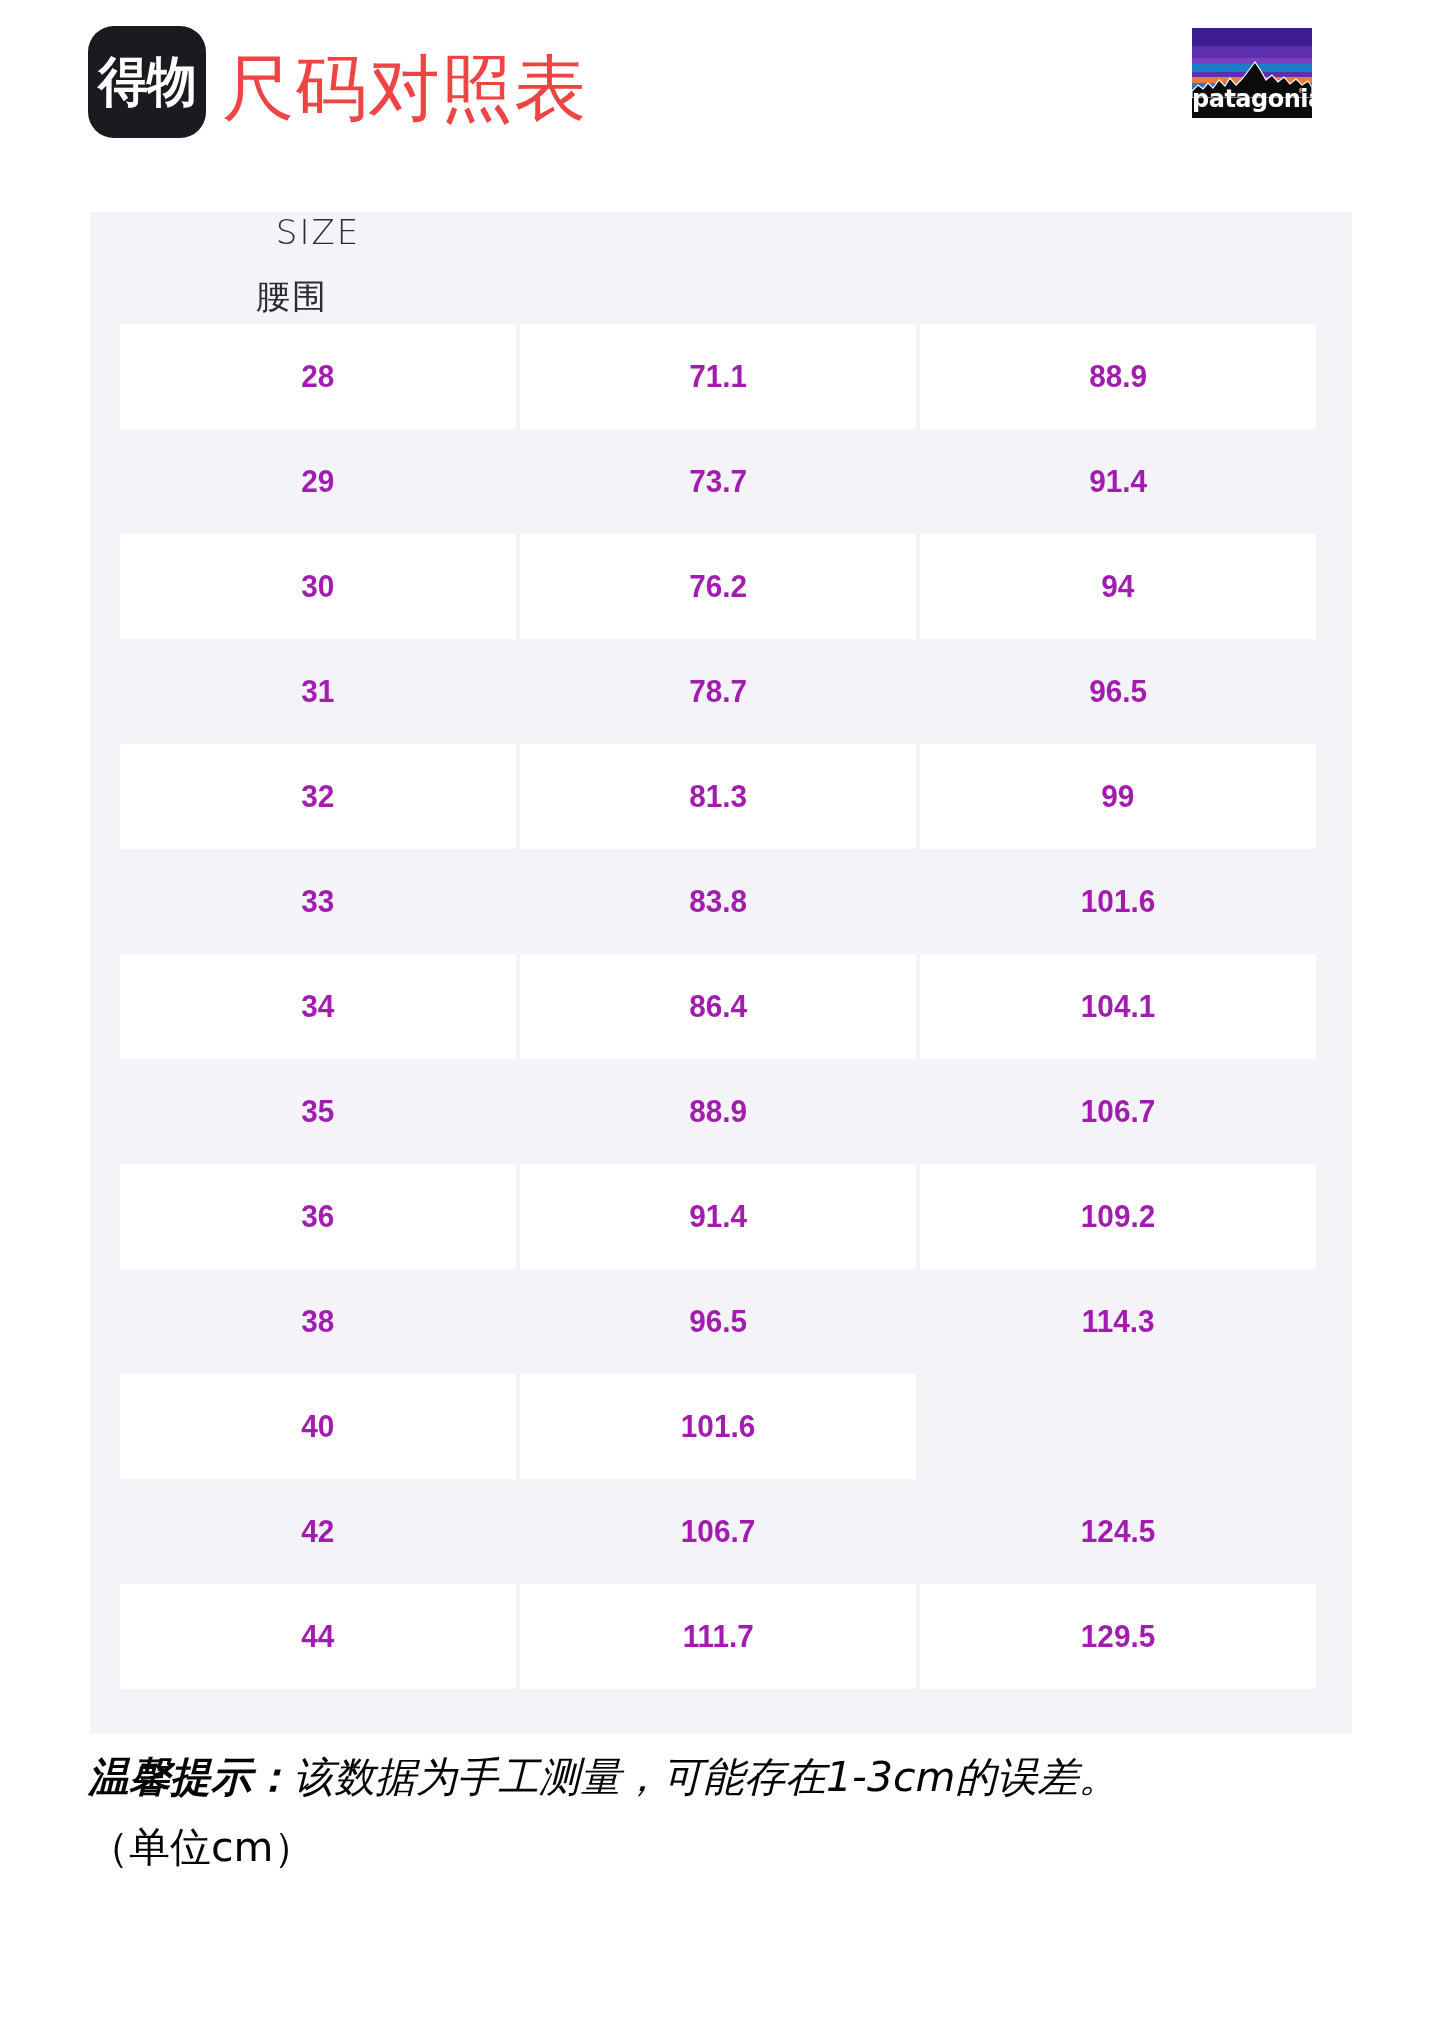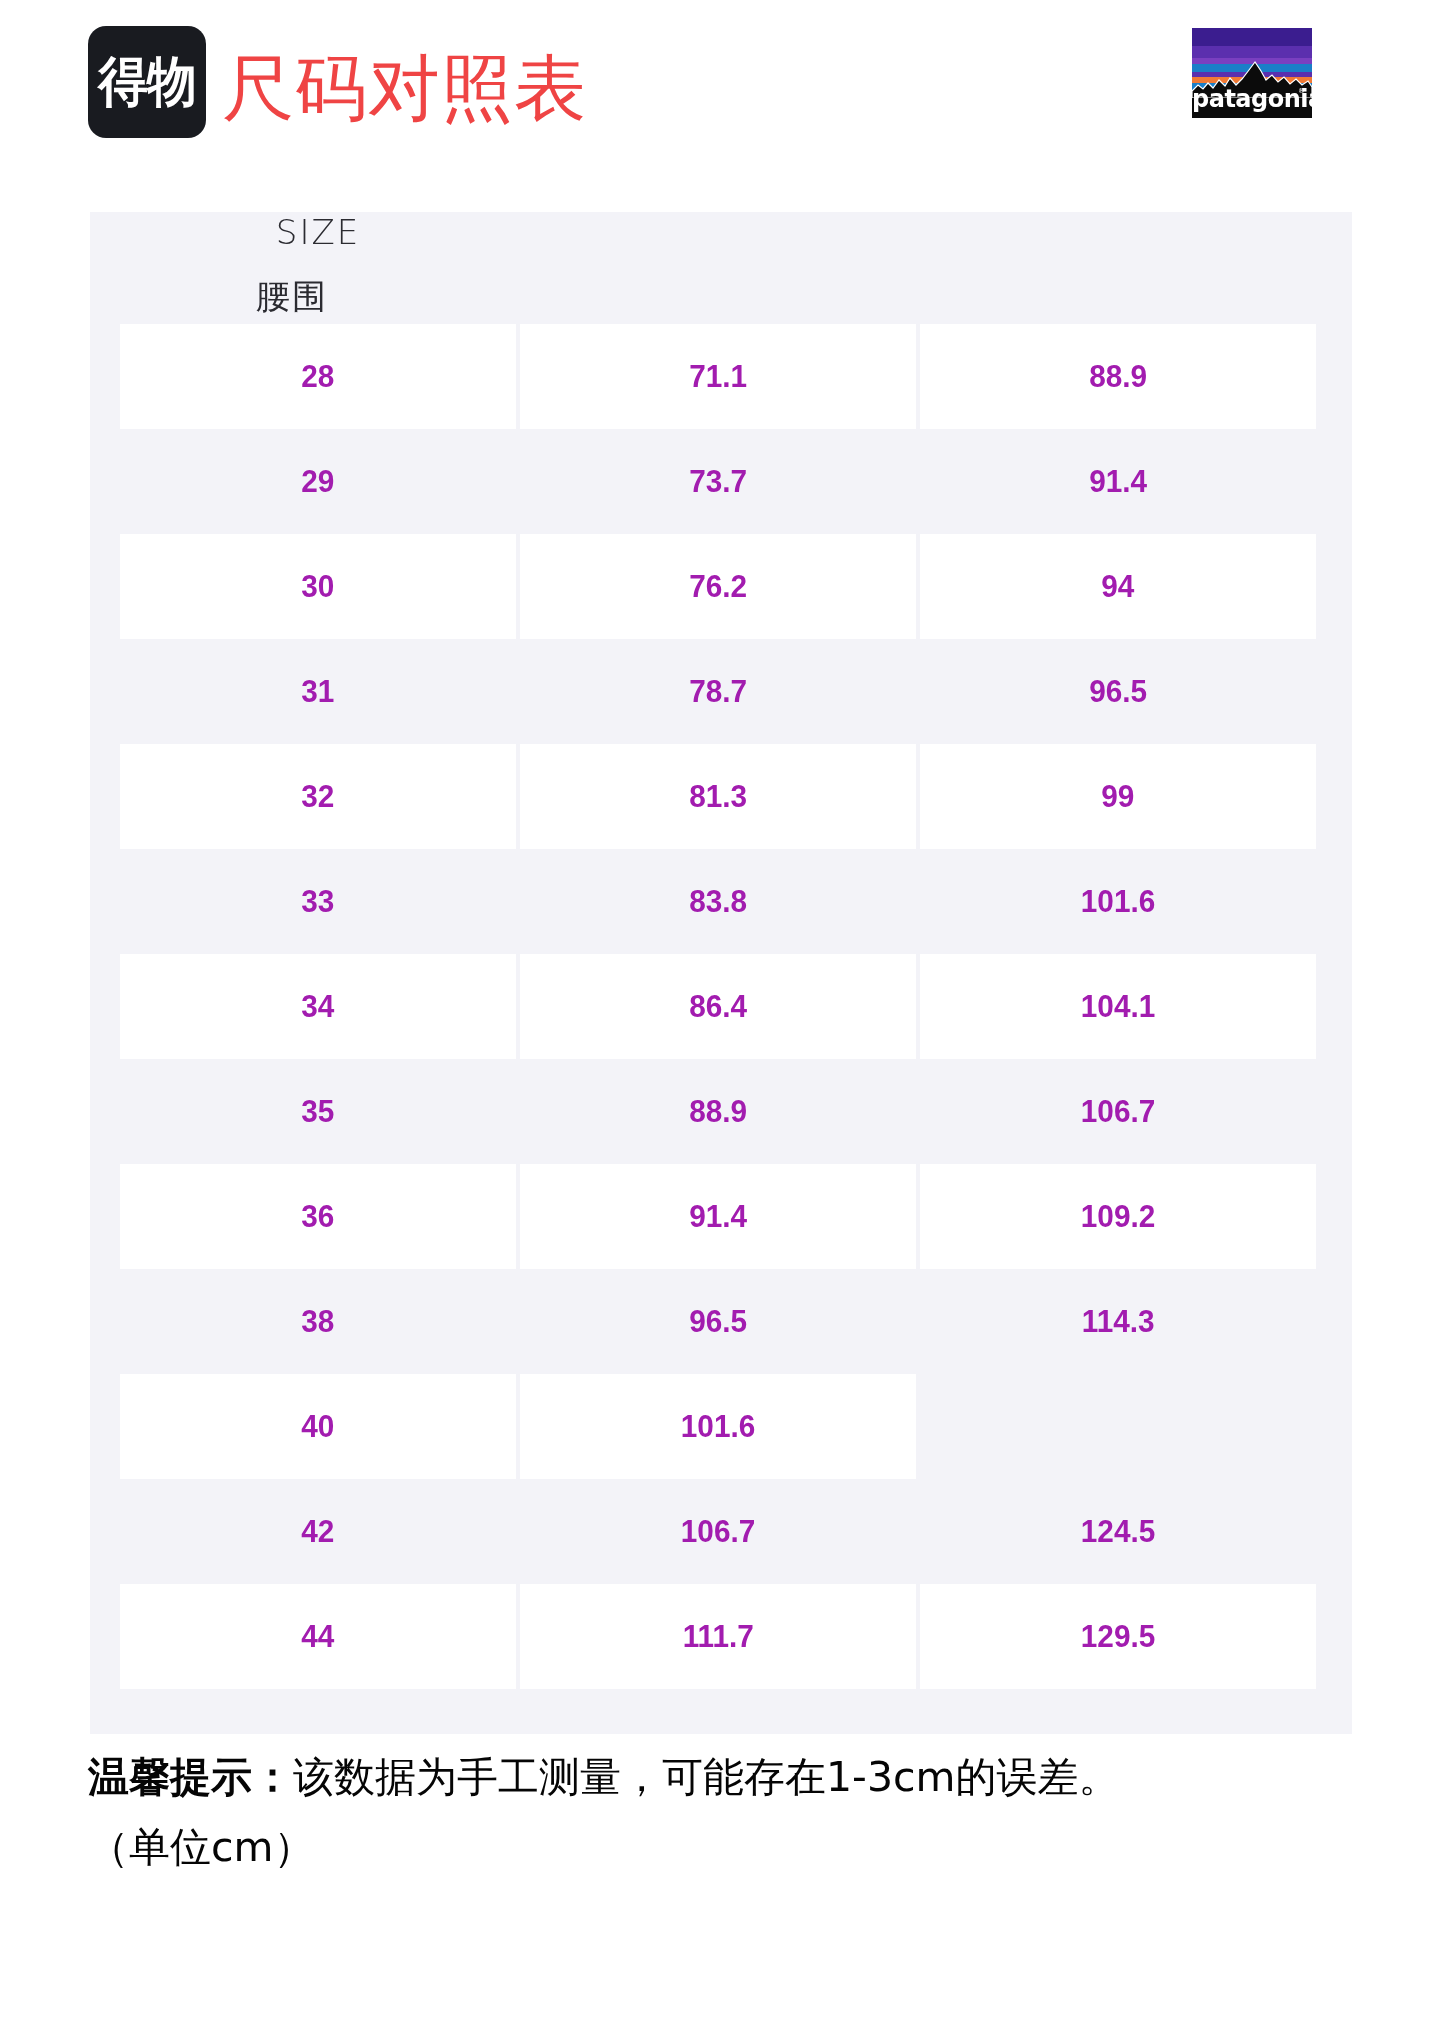--- a/index.html
+++ b/index.html
@@ -11,21 +11,21 @@
   }
   .page { position:relative; width:1443px; height:2025px; overflow:hidden; }
 
   
   .header {
     position:absolute; left:0; top:0; width:1443px; height:170px;
   }
   .brand-logo {
     position:absolute; left:88px; top:26px;
     width:118px; height:112px;
-    background:#191b20; border-radius:18px;
+    background:#191b20; border-radius:26px;
     display:flex; align-items:center; justify-content:center;
   }
   .brand-logo-text {
     color:#ffffff;
     font-size:54px;
     font-weight:700;
     letter-spacing:-1px;
     line-height:1;
     font-family:"DejaVu Sans","Liberation Sans",sans-serif;
     transform:scaleX(0.92);
@@ -115,20 +115,21 @@
   
   .footer {
     position:absolute; left:88px; top:1748px; width:1300px;
   }
   .footer-line1 {
     font-size:41px;
     color:#050505;
     line-height:58px;
     white-space:nowrap;
     font-family:"DejaVu Sans","Liberation Sans",sans-serif;
+    font-style:italic;
   }
   .footer-label { font-weight:700; }
   .footer-note  { font-weight:500; }
   .footer-line2 {
     margin-top:12px;
     font-size:41px;
     font-weight:400;
     color:#050505;
     line-height:58px;
     white-space:nowrap;

